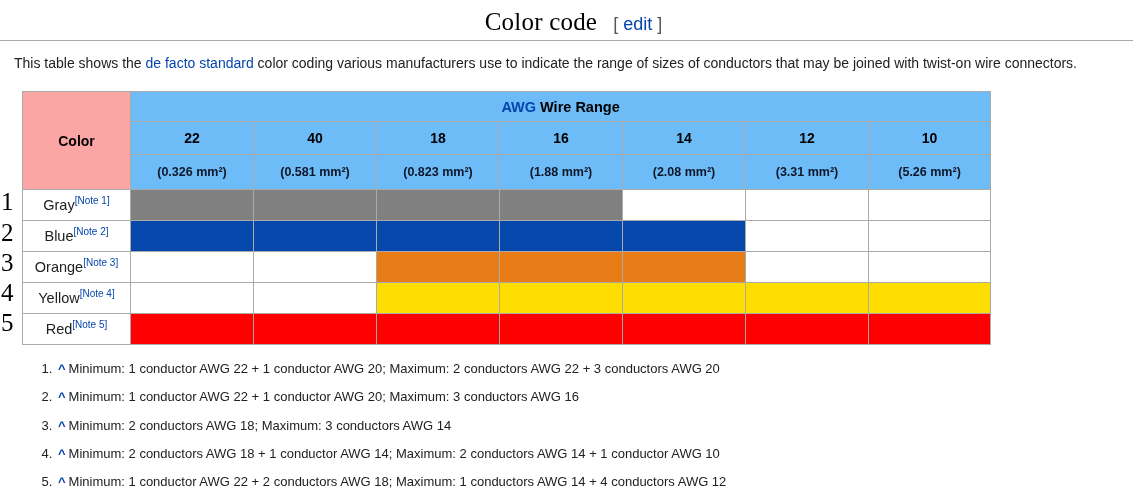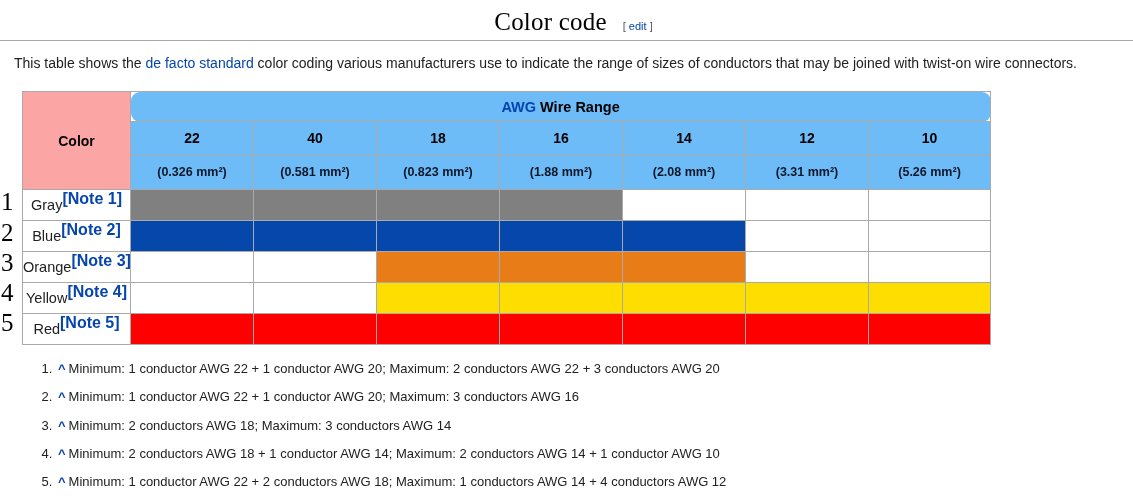--- a/index.html
+++ b/index.html
@@ -27,21 +27,21 @@
     font-weight: normal;
     line-height: 1.25;
     color: #000000;
     display: flex;
     align-items: baseline;
     justify-content: center;
   }
   .section-heading .htext { letter-spacing: .2px; }
   .edit-section {
     font-family: "Liberation Sans", sans-serif;
-    font-size: 11px;
+    font-size: 18px;
     color: #54595d;
     margin-left: 16px;
     white-space: nowrap;
   }
   .edit-section .brk { color: #54595d; }
   .edit-section .lnk { color: #0645ad; cursor: pointer; }
 
   
   .intro {
     margin: 0;
@@ -92,21 +92,20 @@
     vertical-align: middle;
   }
   th.hdr {
     background: #6dbcf7;
     font-weight: bold;
     color: #000;
   }
   th.hdr-top {
     height: 29px;
     font-size: 14.5px;
-    border-radius: 9px;
   }
   th.hdr-top .awg { color: #0645ad; cursor: pointer; }
   th.gauge {
     height: 32px;
     font-size: 14px;
   }
   th.area {
     height: 34px;
     font-size: 12.5px;
     color: #0f172a;
@@ -121,26 +120,25 @@
   td.colorname {
     background: #ffffff;
     text-align: left;
     padding: 0 0 0 6px;
     height: 30px;
     font-size: 14.5px;
     color: #202122;
     white-space: nowrap;
   }
   td.colorname sup {
-    font-size: 16px;
+    font-size: 10px;
     color: #0645ad;
     vertical-align: super;
     line-height: 0;
     cursor: pointer;
-    font-weight: bold;
   }
   td.swatch { height: 30px; background: #ffffff; }
 
   
   ol.notes {
     margin: 14px 0 0 0;
     padding: 0 0 0 56px;
     list-style: decimal;
     font-size: 13px;
     color: #202122;

